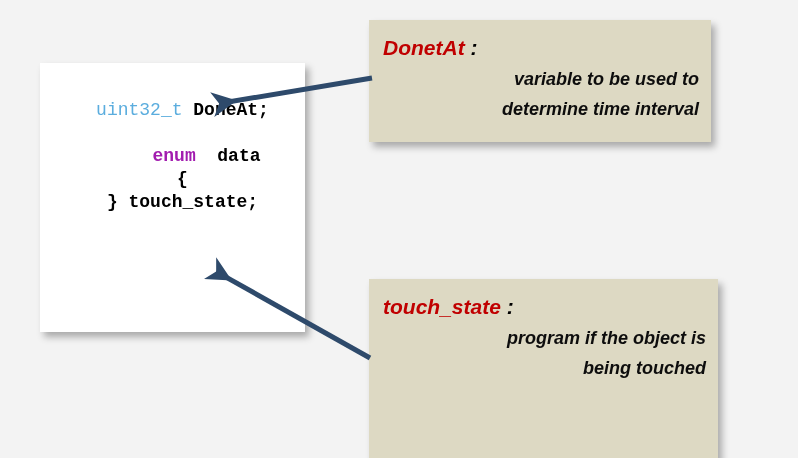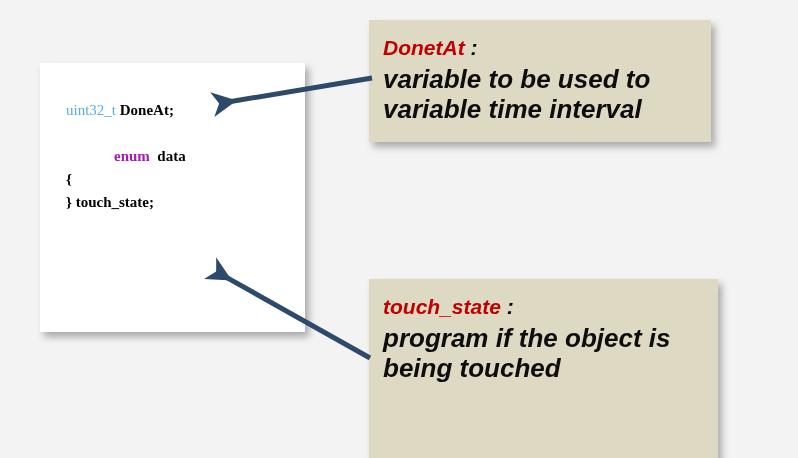--- a/index.html
+++ b/index.html
@@ -31,26 +31,27 @@
     background: #ffffff;
     box-shadow: 4px 5px 7px rgba(0,0,0,0.30);
   }
   .code-body {
     position: absolute;
     left: 26px;
     top: 36px;
     right: 6px;
   }
   .code-line {
-    font-family: Liberation Serif, serif;
-    font-size: 15px;
+    font-family: Liberation Mono, monospace;
+    font-size: 18px;
     font-weight: bold;
     color: #000000;
     line-height: 23px;
     white-space: pre;
+    text-align: center;
   }
   .code-line.gap {
     height: 23px;
   }
   .tok-type {
     color: #5badde;
     font-weight: normal;
   }
   .tok-keyword {
     color: #a21caf;
@@ -89,26 +90,26 @@
     font-weight: bold;
     color: #c00000;
     line-height: 27px;
     margin-bottom: 3px;
   }
   .callout-title .colon {
     color: #000000;
   }
   .callout-line {
     font-family: "Liberation Sans", sans-serif;
-    font-size: 26px;
+    font-size: 18px;
     font-style: italic;
     font-weight: bold;
     color: #0d0d0d;
     line-height: 30px;
-    text-align: left;
+    text-align: right;
     white-space: nowrap;
   }
 
   
   .arrow-layer {
     position: absolute;
     left: 0; top: 0;
     width: 798px;
     height: 458px;
     pointer-events: none;
@@ -133,21 +134,21 @@
 
 
       <div class="code-line">} touch_state;</div>
 
     </div>
   </div>
 
   <div class="callout callout-top">
     <div class="callout-title"><span>DonetAt</span><span class="colon"> :</span></div>
     <div class="callout-line">variable to be used to</div>
-    <div class="callout-line">variable time interval</div>
+    <div class="callout-line">determine time interval</div>
   </div>
 
   <div class="callout callout-bottom">
     <div class="callout-title"><span>touch_state</span><span class="colon"> :</span></div>
     <div class="callout-line">program if the object is</div>
     <div class="callout-line">being touched</div>
   </div>
 
   <svg class="arrow-layer" viewBox="0 0 798 458" width="798" height="458">
     <defs>

